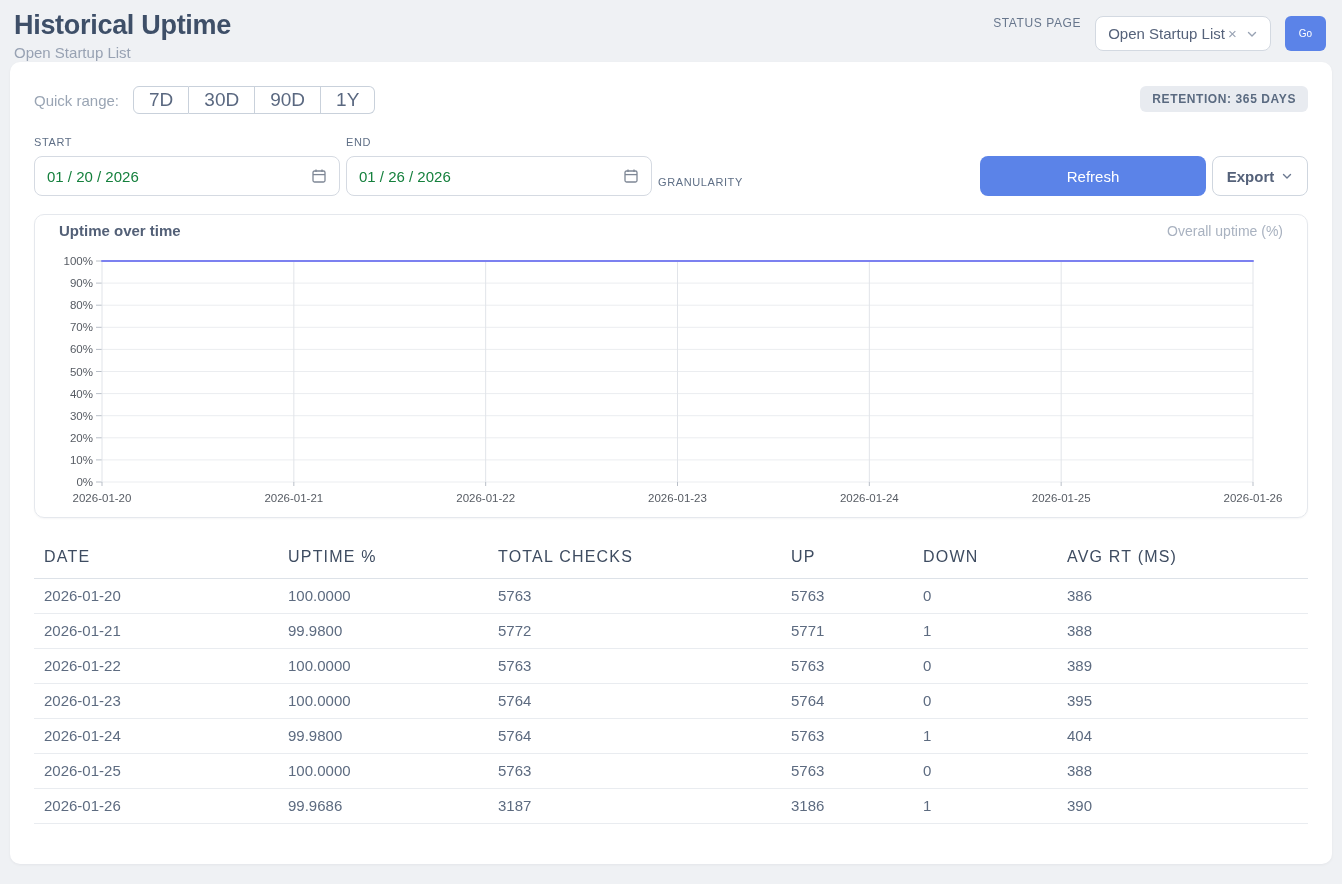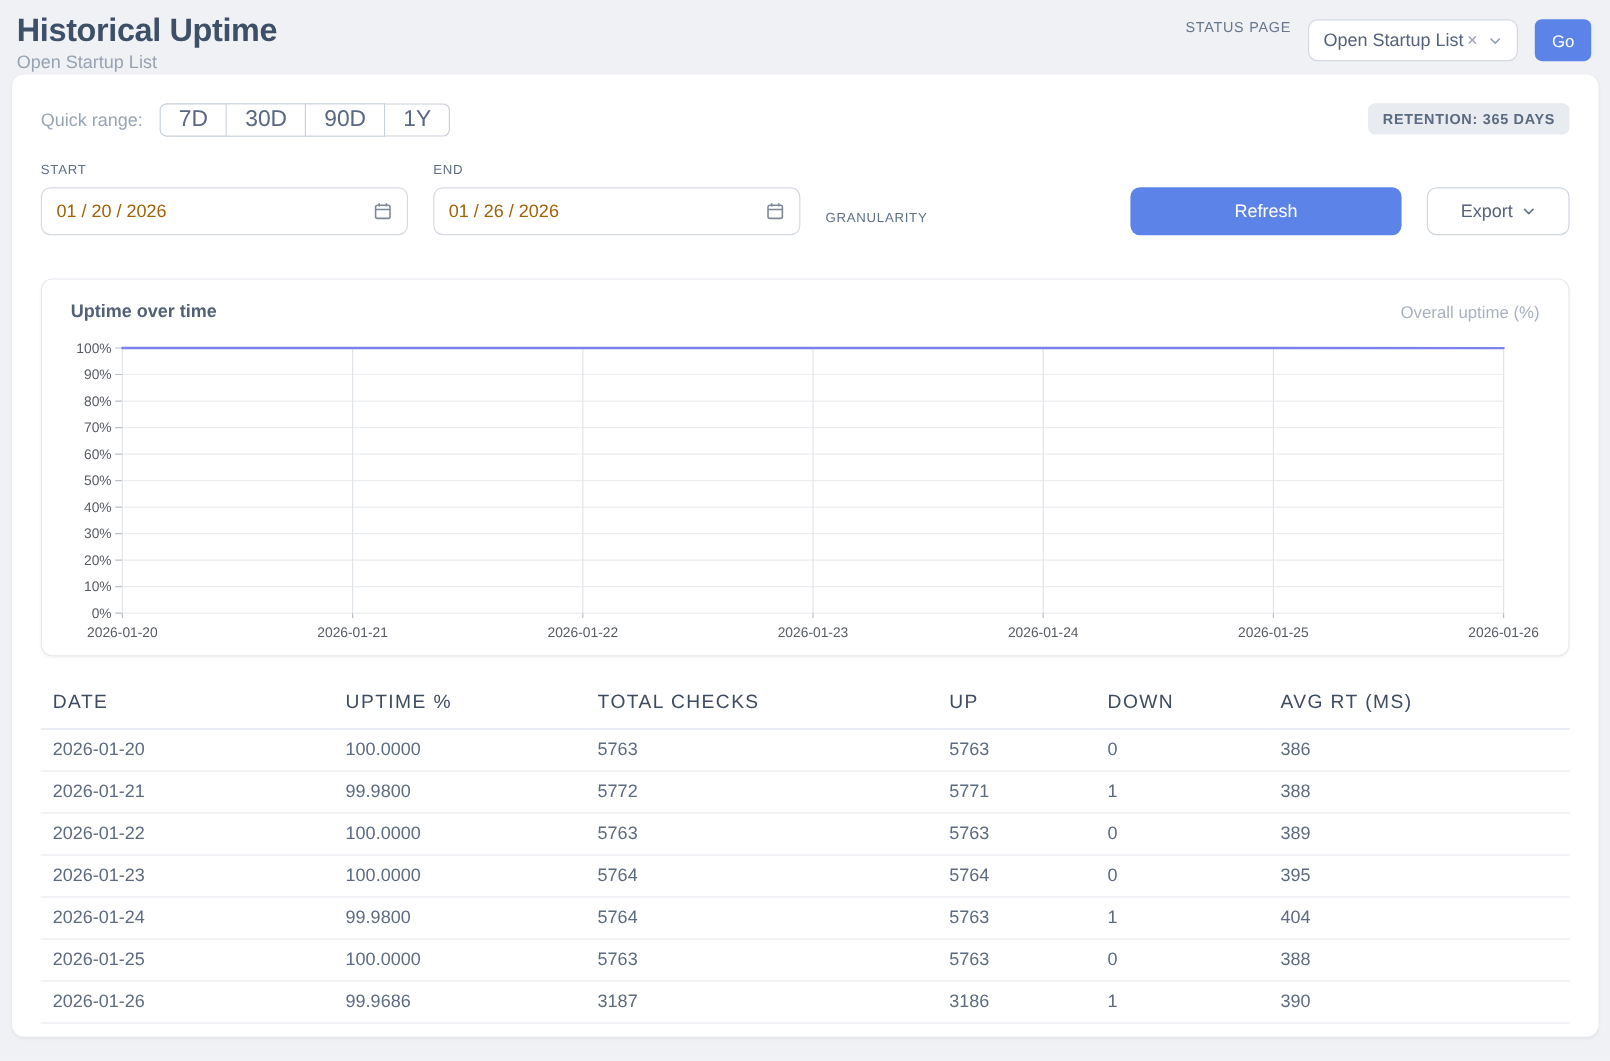--- a/index.html
+++ b/index.html
@@ -23,21 +23,21 @@
   .status-select {
     display: flex; align-items: center; gap: 2px;
     background: #fff; border: 1px solid #d3d9e1; border-radius: 8px;
     padding: 8px 12px; cursor: pointer;
   }
   .status-select .sel-text { font-size: 15px; color: #55627a; }
   .clear-x { font-size: 15px; color: #98a2b3; margin-left: 1px; }
   .chev { color: #98a2b3; margin-left: 7px; display: inline-flex; }
   .btn-go {
     background: #5b83e8; color: #fff; border: none; border-radius: 6px;
-    font-size: 14px; padding: 8px 14px; cursor: pointer; font-family: inherit;
+    font-size: 10px; padding: 8px 14px; cursor: pointer; font-family: inherit;
   }
 
   
   .main-card {
     margin: 0 10px; background: #fff; border-radius: 10px;
     padding: 24px 24px 20px 24px; height: 802px;
     box-shadow: 0 1px 3px rgba(16,24,40,.05);
   }
 
   
@@ -51,54 +51,54 @@
     font-family: inherit; line-height: 16px;
   }
   .seg-btn:first-child { border-left-width: 1px; border-radius: 6px 0 0 6px; }
   .seg-btn:last-child { border-radius: 0 6px 6px 0; }
   .retention-badge {
     background: #e8ebf0; color: #5a6a80; font-size: 12px; font-weight: 600;
     letter-spacing: 0.6px; padding: 6px 12px; border-radius: 6px;
   }
 
   
-  .row-fields { display: flex; gap: 21px; margin-top: 22px; align-items: flex-end; }
+  .row-fields { display: flex; gap: 6px; margin-top: 22px; align-items: flex-end; }
   .field-group { display: flex; flex-direction: column; }
   .field-label {
     font-size: 11px; color: #5f6f86; letter-spacing: 0.6px;
     margin-bottom: 8px; font-weight: 500;
   }
   .field-control {
     height: 40px; border: 1px solid #d5dae2; border-radius: 8px; background: #fff;
     display: flex; align-items: center; padding: 0 12px; gap: 8px;
   }
   .w-306 { width: 306px; }
   .grow { flex: 1; }
   .field-control input {
-    border: none; outline: none; font-size: 15px; color: #a16207;
+    border: none; outline: none; font-size: 15px; color: #15803d;
     font-family: inherit; flex: 1; background: transparent;
   }
   .select-text { font-size: 15px; color: #55627a; flex: 1; }
   .icon-btn { display: inline-flex; cursor: pointer; color: #7e8795; }
   .btn-refresh {
     width: 226px; height: 40px; background: #5b83e8; color: #fff; border: none;
     border-radius: 8px; font-size: 15px; cursor: pointer; font-family: inherit;
   }
   .btn-export {
-    width: 119px; height: 40px; background: #fff; color: #55627a;
+    width: 96px; height: 40px; background: #fff; color: #55627a;
     border: 1px solid #cfd6df; border-radius: 8px; font-size: 15px;
     cursor: pointer; font-family: inherit;
-    display: inline-flex; align-items: center; justify-content: center; gap: 7px;
+    display: inline-flex; align-items: center; justify-content: center; gap: 7px; font-weight: bold;
   }
   .btn-export .chev { margin-left: 0; color: #6b7890; }
 
   
   .chart-card {
-    margin-top: 36px; border: 1px solid #e5e8ed; border-radius: 10px;
-    padding: 16px 16px 6px 16px; box-shadow: 0 1px 2px rgba(16,24,40,.04);
+    margin-top: 18px; border: 1px solid #e5e8ed; border-radius: 10px;
+    padding: 5px 16px 6px 16px; box-shadow: 0 1px 2px rgba(16,24,40,.04);
   }
   .chart-header {
     display: flex; justify-content: space-between; align-items: center;
     padding: 2px 8px 12px 8px;
   }
   .chart-title { font-size: 15px; font-weight: 700; color: #536077; }
   .chart-legend { font-size: 14px; color: #a9b2c0; }
   .chart-svg { display: block; }
 
   

